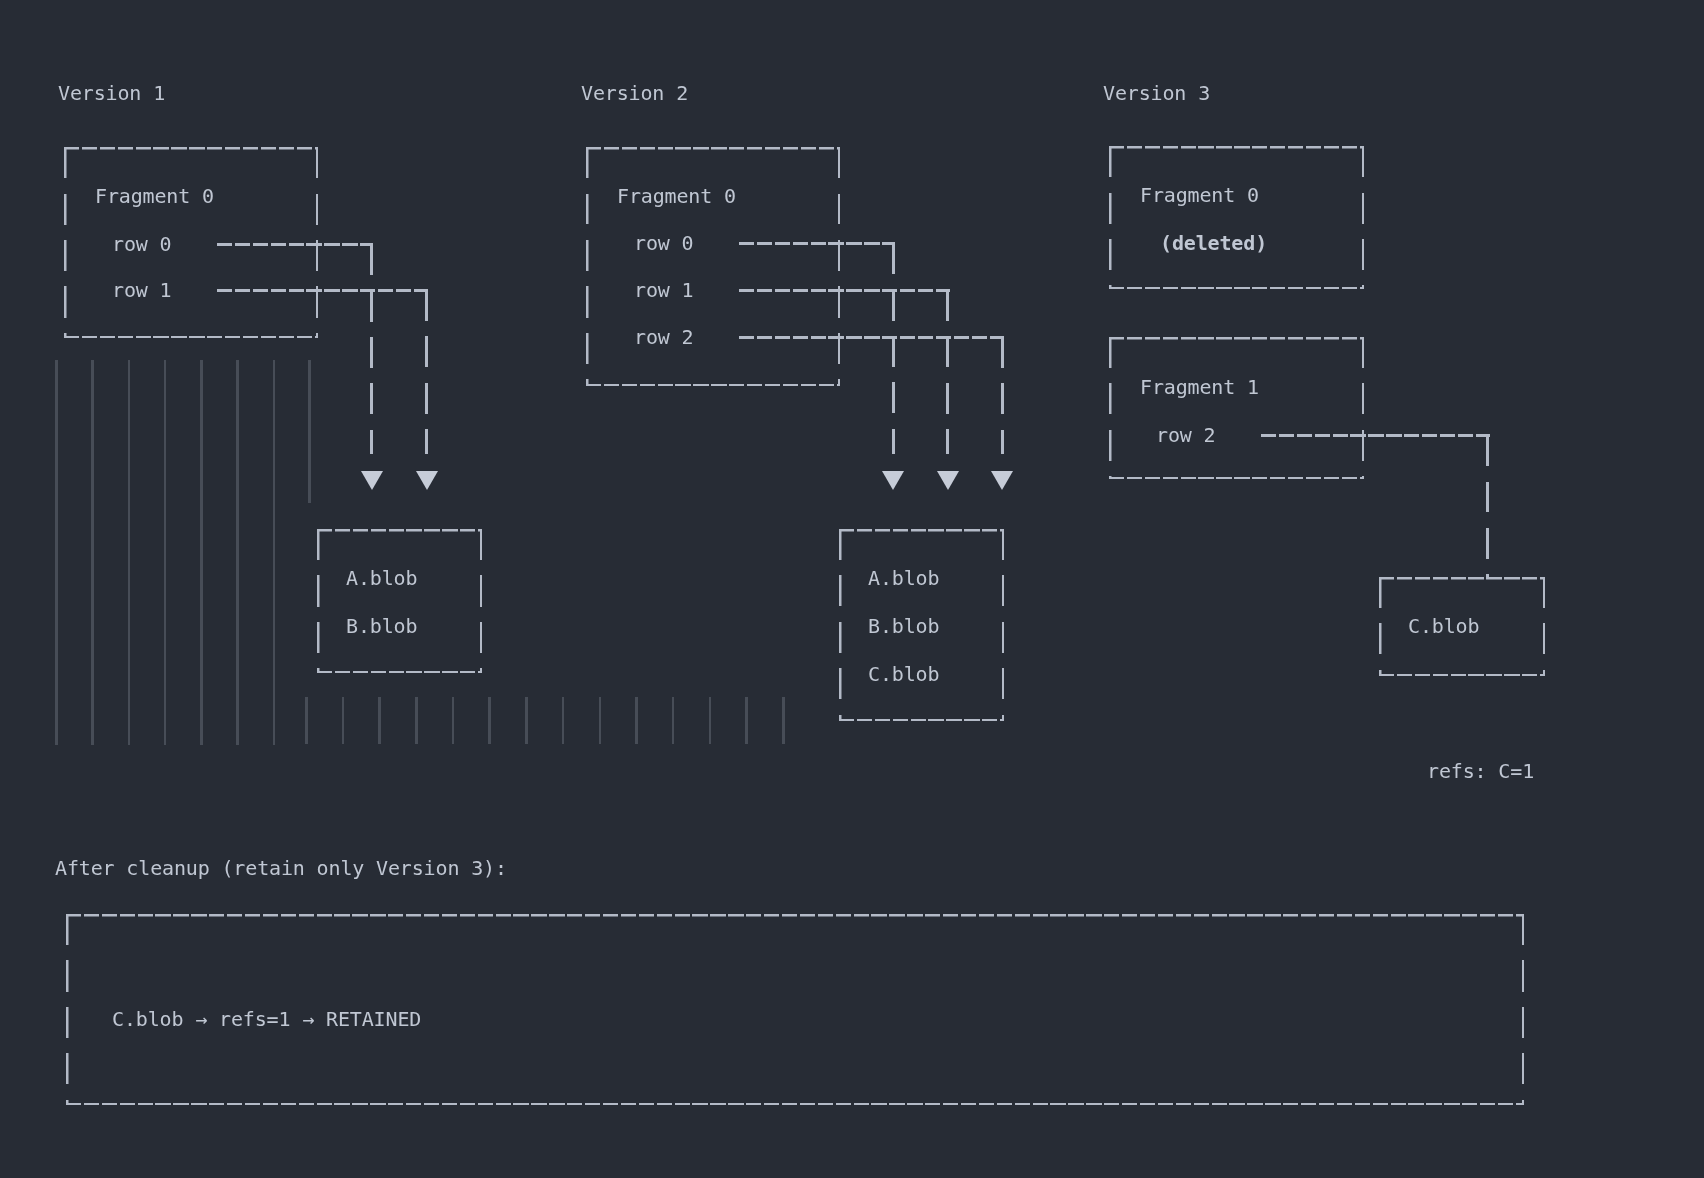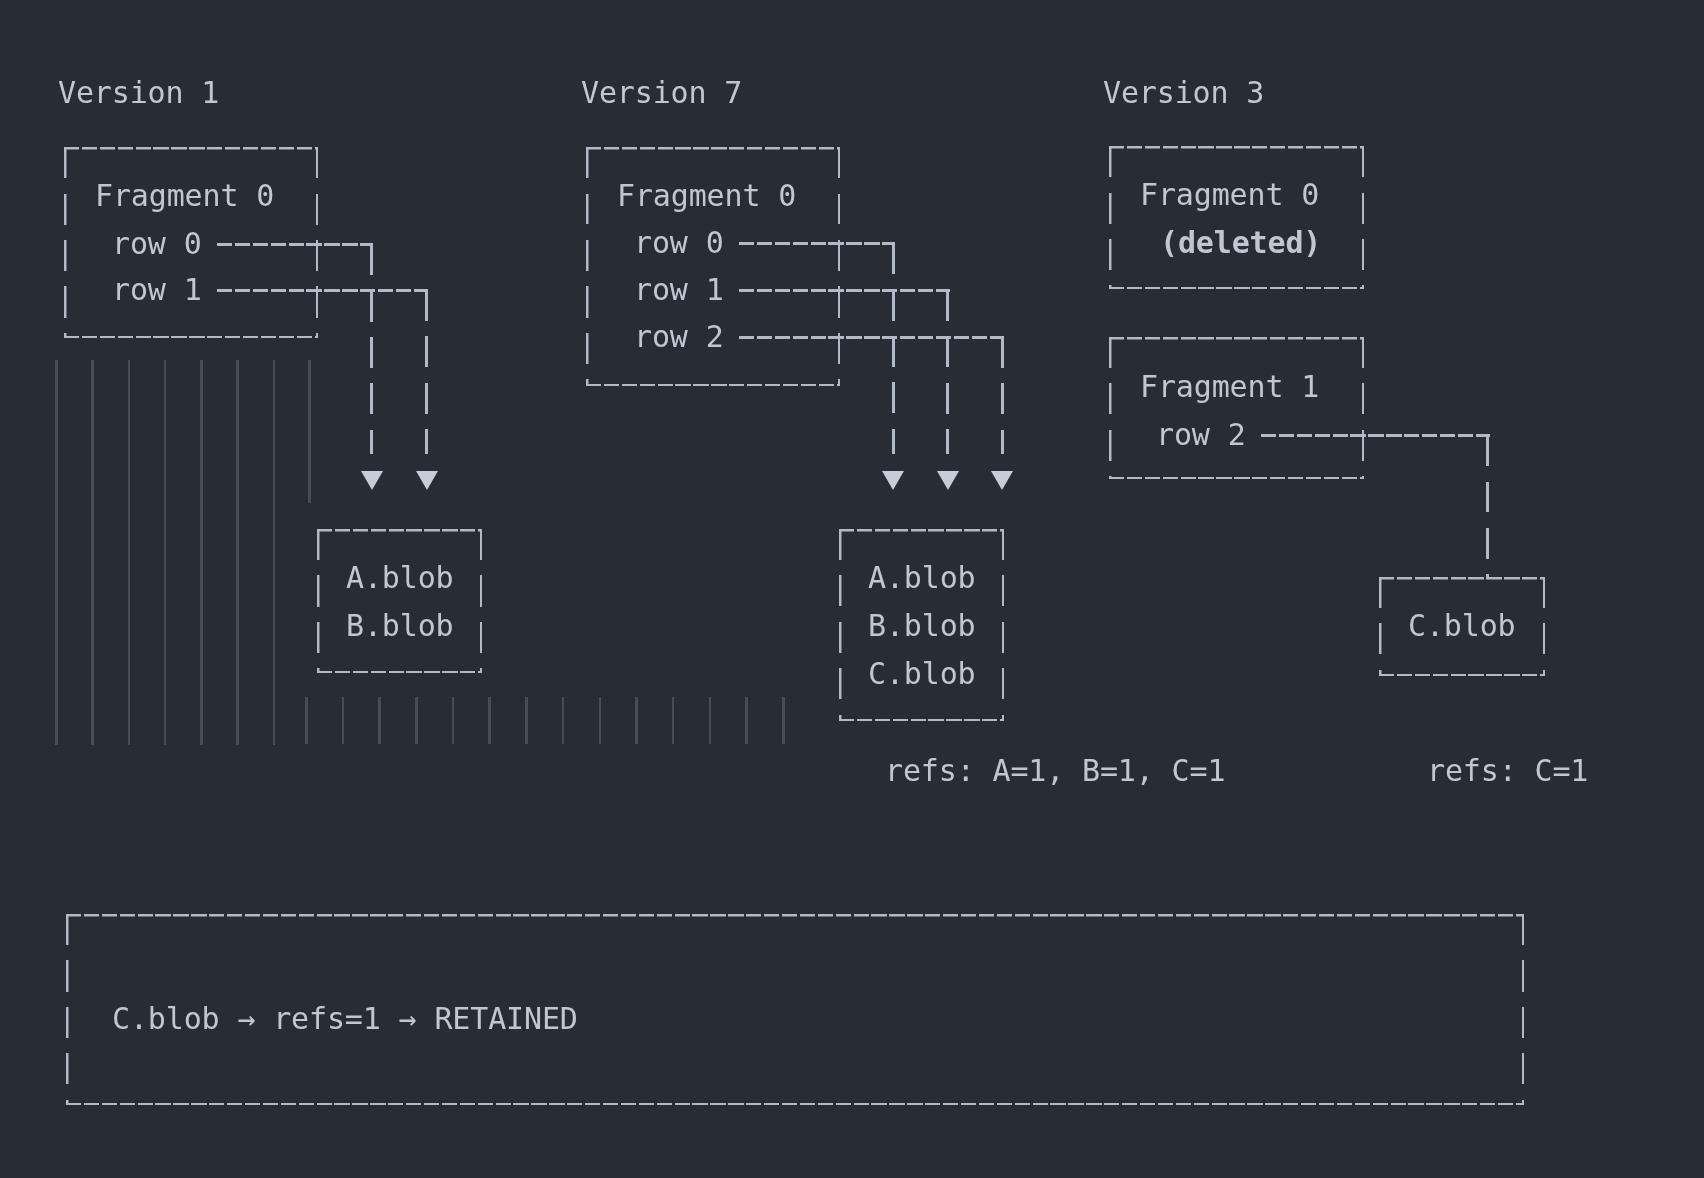--- a/index.html
+++ b/index.html
@@ -13,21 +13,21 @@
   .canvas{
     position:relative;
     width:1704px;height:1178px;
     background:var(--bg);
     overflow:hidden;
     font-family:"DejaVu Sans Mono","Liberation Mono",monospace;
   }
   .label{
     position:absolute;
     color:var(--t);
-    font-size:30px;
+    font-size:20px;
     line-height:44px;
     white-space:pre;
     letter-spacing:-0.15px;
   }
   
   .hline{
     position:absolute;height:2.5px;
     background:repeating-linear-gradient(90deg,var(--s) 0 15.3px,transparent 15.3px 17.9px);
   }
   .vline{
@@ -78,21 +78,21 @@
   <div class="vline" style="left:370px;top:244px;height:210px;"></div>
   <div class="vline" style="left:425px;top:290px;height:164px;"></div>
   <div class="arrow" style="left:361px;top:471px;"></div>
   <div class="arrow" style="left:416px;top:471px;"></div>
 
   <div class="box" style="left:317px;top:529px;width:165px;height:144px;"></div>
   <div class="label" style="left:346px;top:556px;">A.blob</div>
   <div class="label" style="left:346px;top:604px;">B.blob</div>
 
 
-  <div class="label" style="left:581px;top:71px;">Version 7</div>
+  <div class="label" style="left:581px;top:71px;">Version 2</div>
 
   <div class="box" style="left:586px;top:147px;width:254px;height:239px;"></div>
   <div class="label" style="left:617px;top:174px;">Fragment 0</div>
   <div class="label" style="left:634px;top:221px;">row 0</div>
   <div class="label" style="left:634px;top:268px;">row 1</div>
   <div class="label" style="left:634px;top:315px;">row 2</div>
 
   <div class="hline" style="left:739px;top:242px;width:156px;"></div>
   <div class="hline" style="left:739px;top:289px;width:211px;"></div>
   <div class="hline" style="left:739px;top:336px;width:265px;"></div>
@@ -101,37 +101,37 @@
   <div class="vline" style="left:1001px;top:337px;height:117px;"></div>
   <div class="arrow" style="left:882px;top:471px;"></div>
   <div class="arrow" style="left:937px;top:471px;"></div>
   <div class="arrow" style="left:991px;top:471px;"></div>
 
   <div class="box" style="left:839px;top:529px;width:165px;height:192px;"></div>
   <div class="label" style="left:868px;top:556px;">A.blob</div>
   <div class="label" style="left:868px;top:604px;">B.blob</div>
   <div class="label" style="left:868px;top:652px;">C.blob</div>
 
-  <div class="label" style="left:885px;top:749px;">refs: A=1, B=1, C=1</div>
 
   <div class="label" style="left:1103px;top:71px;">Version 3</div>
 
   <div class="box" style="left:1109px;top:146px;width:255px;height:143px;"></div>
   <div class="label" style="left:1140px;top:173px;">Fragment 0</div>
   <div class="label" style="left:1160px;top:221px;font-weight:bold;">(deleted)</div>
 
   <div class="box" style="left:1109px;top:337px;width:255px;height:142px;"></div>
   <div class="label" style="left:1140px;top:365px;">Fragment 1</div>
   <div class="label" style="left:1156px;top:413px;">row 2</div>
 
   <div class="hline" style="left:1261px;top:434px;width:229px;"></div>
   <div class="vline" style="left:1486px;top:435px;height:143px;"></div>
 
   <div class="box" style="left:1379px;top:577px;width:166px;height:99px;"></div>
   <div class="label" style="left:1408px;top:604px;">C.blob</div>
 
   <div class="label" style="left:1427px;top:749px;">refs: C=1</div>
 
+  <div class="label" style="left:55px;top:846px;">After cleanup (retain only Version 3):</div>
 
   <div class="box" style="left:66px;top:914px;width:1458px;height:191px;"></div>
   <div class="label" style="left:112px;top:997px;">C.blob → refs=1 → RETAINED</div>
 
 </div>
 
 </body></html>

